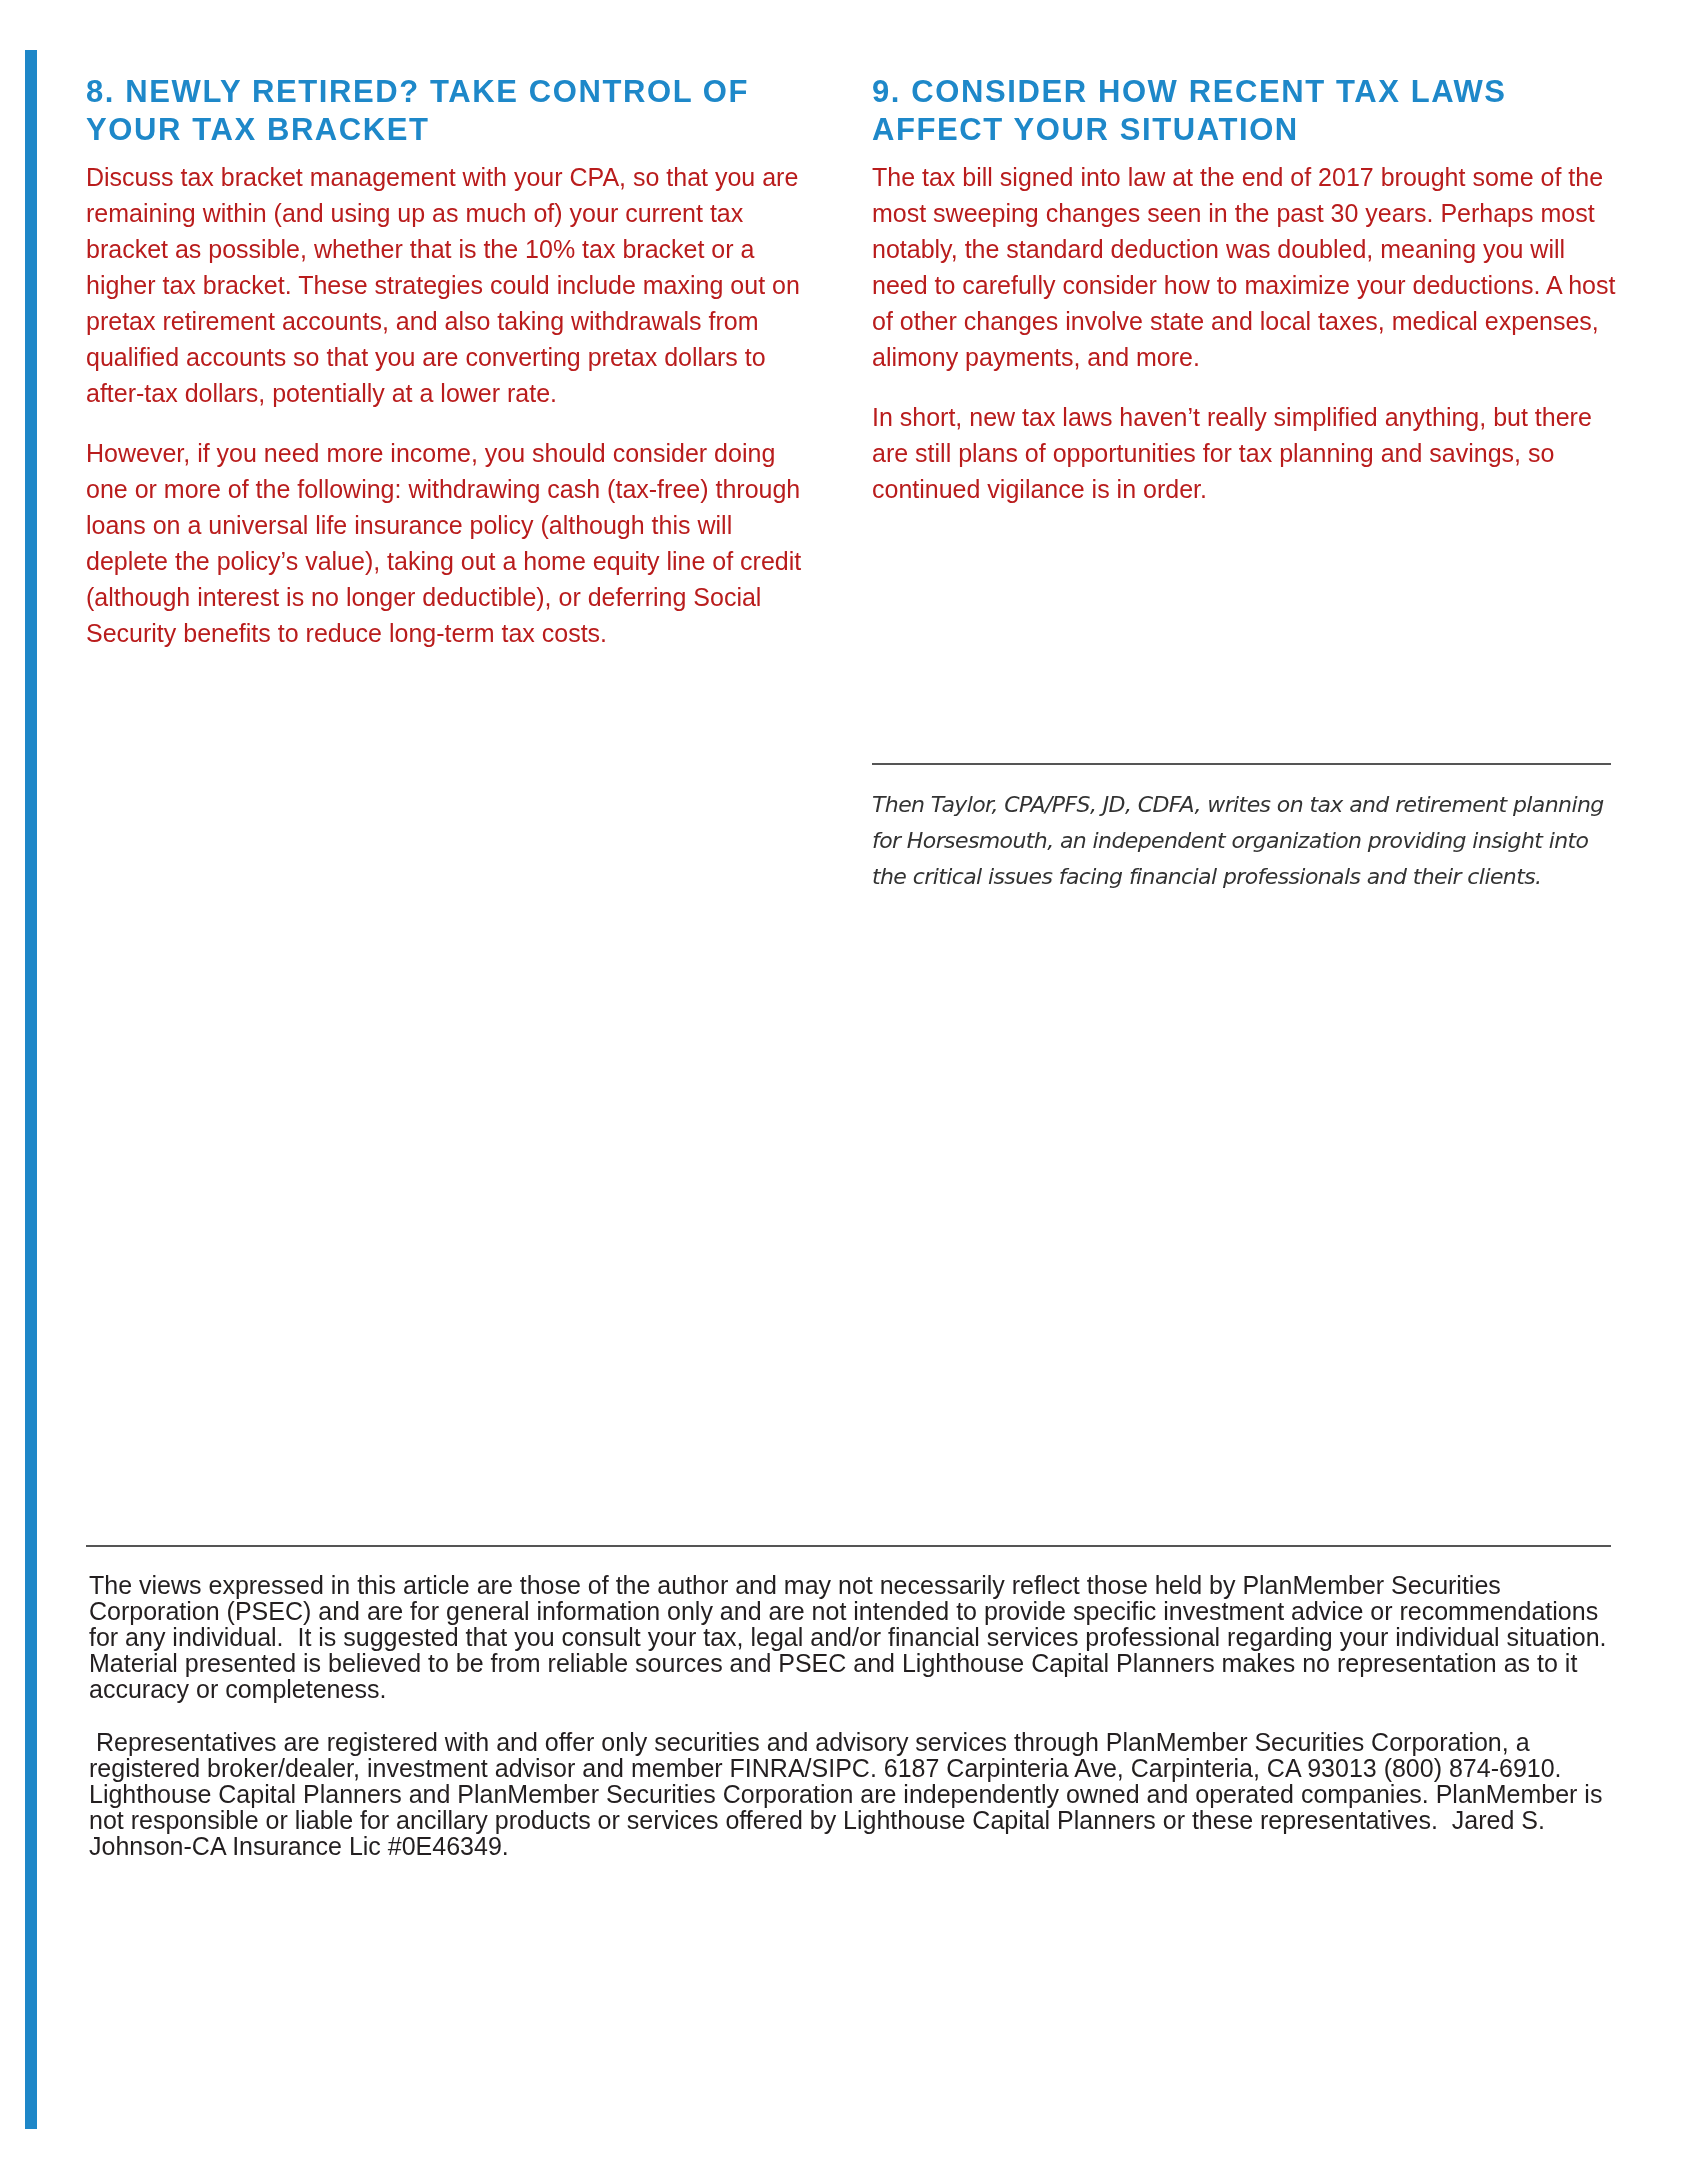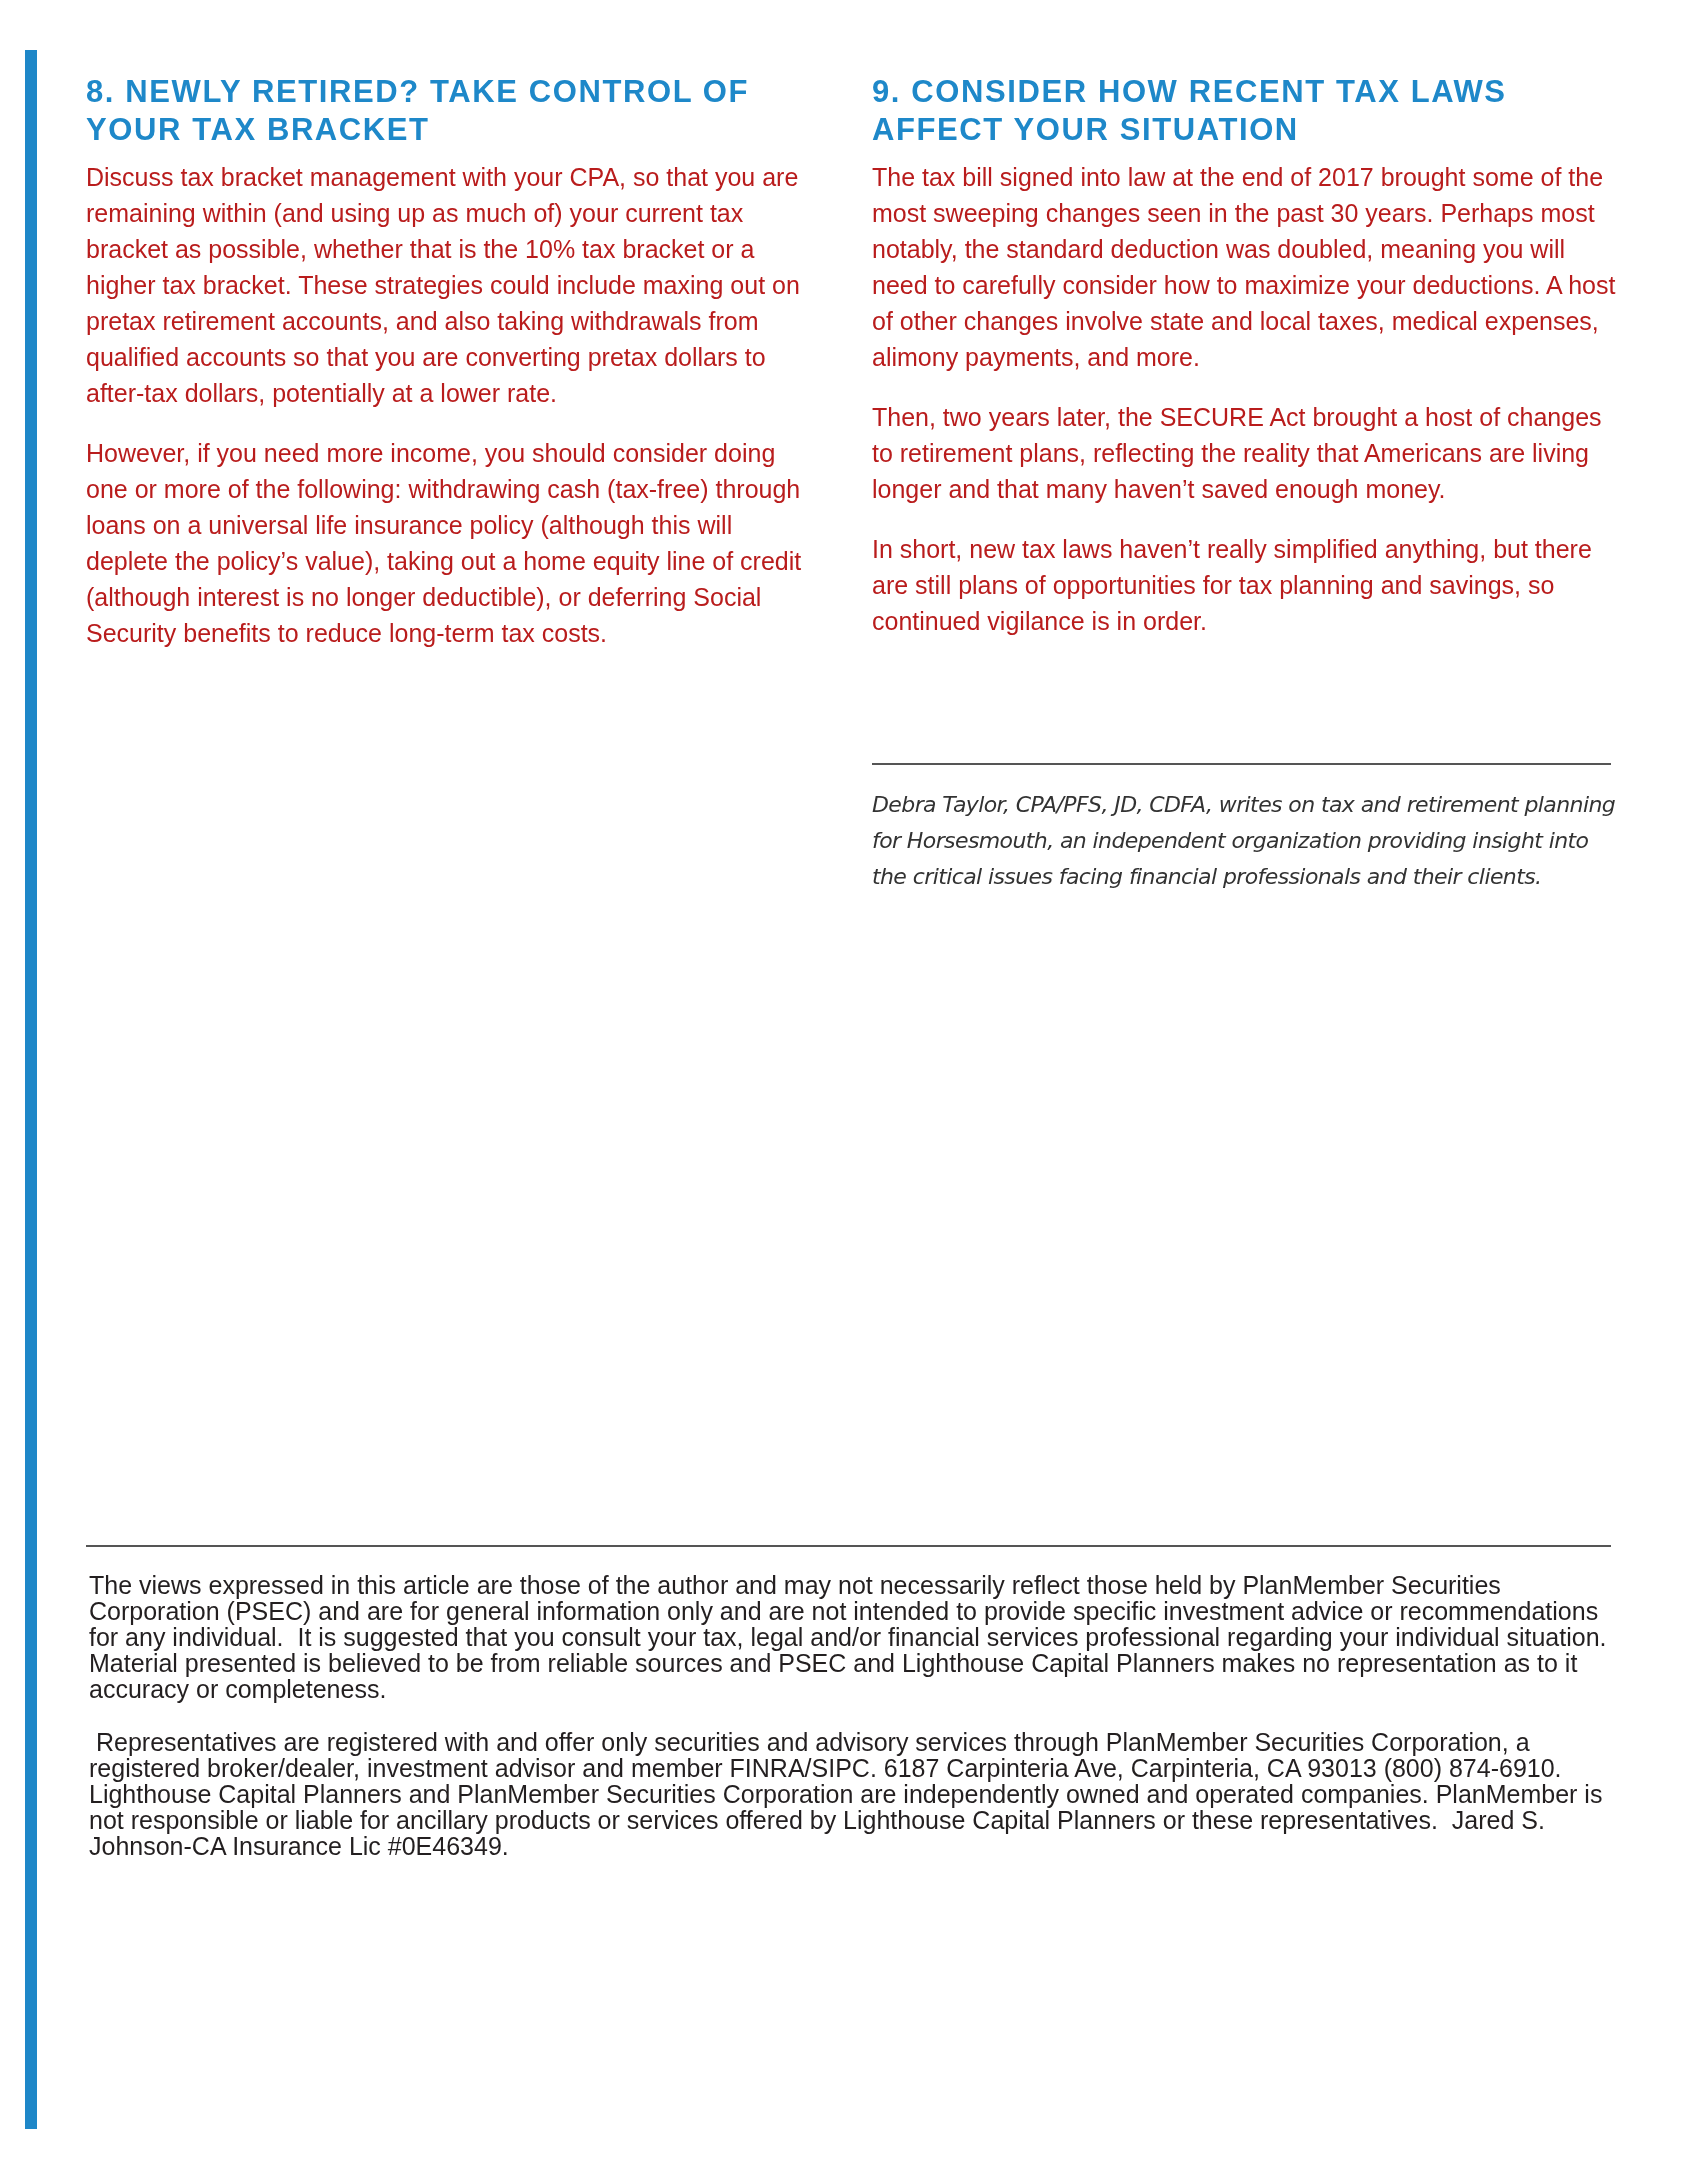--- a/index.html
+++ b/index.html
@@ -58,25 +58,24 @@
 
 <div class="col col-left">
   <h2 class="heading">8. NEWLY RETIRED? TAKE CONTROL OF YOUR TAX BRACKET</h2>
   <p class="para">Discuss tax bracket management with your CPA, so that you are remaining within (and using up as much of) your current tax bracket as possible, whether that is the 10% tax bracket or a higher tax bracket.   These strategies could include maxing out on pretax retirement accounts, and also taking withdrawals from qualified accounts so that you are converting pretax dollars to after-tax dollars, potentially at a lower rate.</p>
   <p class="para">However, if you need more income, you should consider doing one or more of the following: withdrawing cash (tax-free) through loans on a universal life insurance policy (although this will deplete the policy’s value), taking out a home equity line of credit (although interest is no longer deductible), or deferring Social Security benefits to reduce long-term tax costs.</p>
 </div>
 
 <div class="col col-right">
   <h2 class="heading">9. CONSIDER HOW RECENT TAX LAWS AFFECT YOUR SITUATION</h2>
   <p class="para">The tax bill signed into law at the end of 2017 brought some of the most sweeping changes seen in the past 30 years. Perhaps most notably, the standard deduction was doubled, meaning you will need to carefully consider how to maximize your deductions. A host of other changes involve state and local taxes, medical expenses, alimony payments, and more.</p>
-  <p class="para">Then, two years later, the SECURE Act brought a host of changes to retirement plans, reflecting the reality that Americans are living longer and that many haven’t saved enough money.</p>
   <p class="para">In short, new tax laws haven’t really simplified anything, but there are still plans of opportunities for tax planning and savings, so continued vigilance is in order.</p>
 </div>
 
 <div class="rule rule-byline"></div>
-<p class="byline">Debra Taylor, CPA/PFS, JD, CDFA, writes on tax and retirement planning for Horsesmouth, an independent organization providing insight into the critical issues facing financial professionals and their clients.</p>
+<p class="byline">Then Taylor, CPA/PFS, JD, CDFA, writes on tax and retirement planning for Horsesmouth, an independent organization providing insight into the critical issues facing financial professionals and their clients.</p>
 
 <div class="rule rule-footer"></div>
 <div class="footer">
   <p class="footer-para">The views expressed in this article are those of the author and may not necessarily reflect those held by PlanMember Securities Corporation (PSEC) and are for general information only and are not intended to provide specific investment advice or recommendations for any individual.  It is suggested that you consult your tax, legal and/or financial services professional regarding your individual situation. Material presented is believed to be from reliable sources and PSEC and Lighthouse Capital Planners makes no representation as to it accuracy or completeness.</p>
   <p class="footer-para"> Representatives are registered with and offer only securities and advisory services through PlanMember Securities Corporation, a registered broker/dealer, investment advisor and member FINRA/SIPC. 6187 Carpinteria Ave, Carpinteria, CA 93013 (800) 874-6910. Lighthouse Capital Planners and PlanMember Securities Corporation are independently owned and operated companies. PlanMember is not responsible or liable for ancillary products or services offered by Lighthouse Capital Planners or these representatives.  Jared S. Johnson-CA Insurance Lic #0E46349.</p>
 </div>
 
 
 </body></html>

